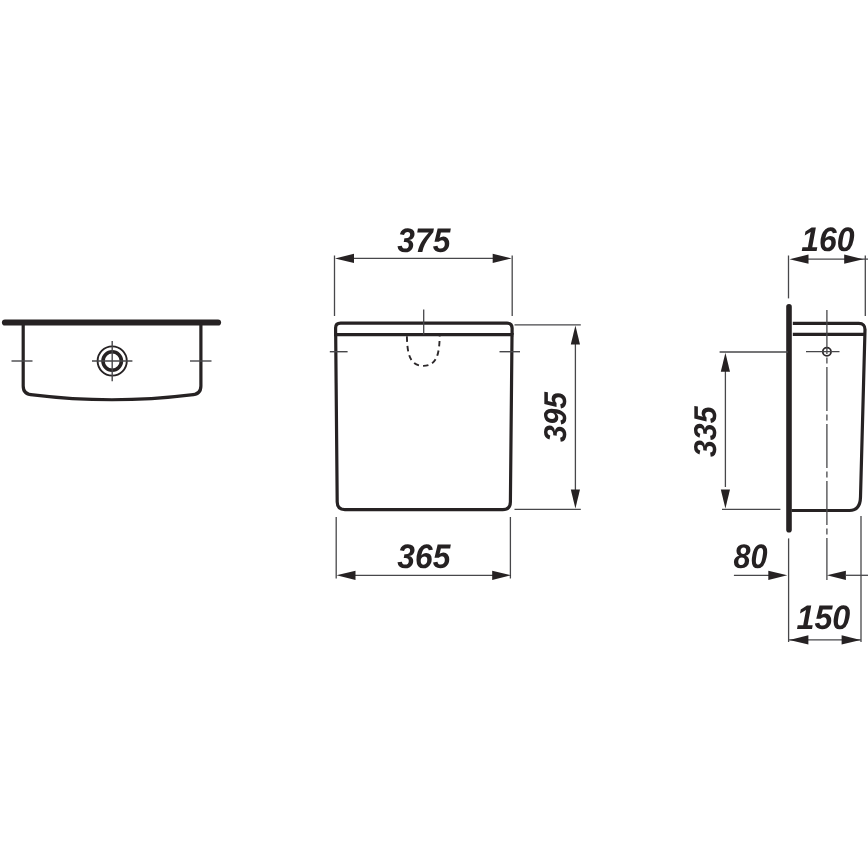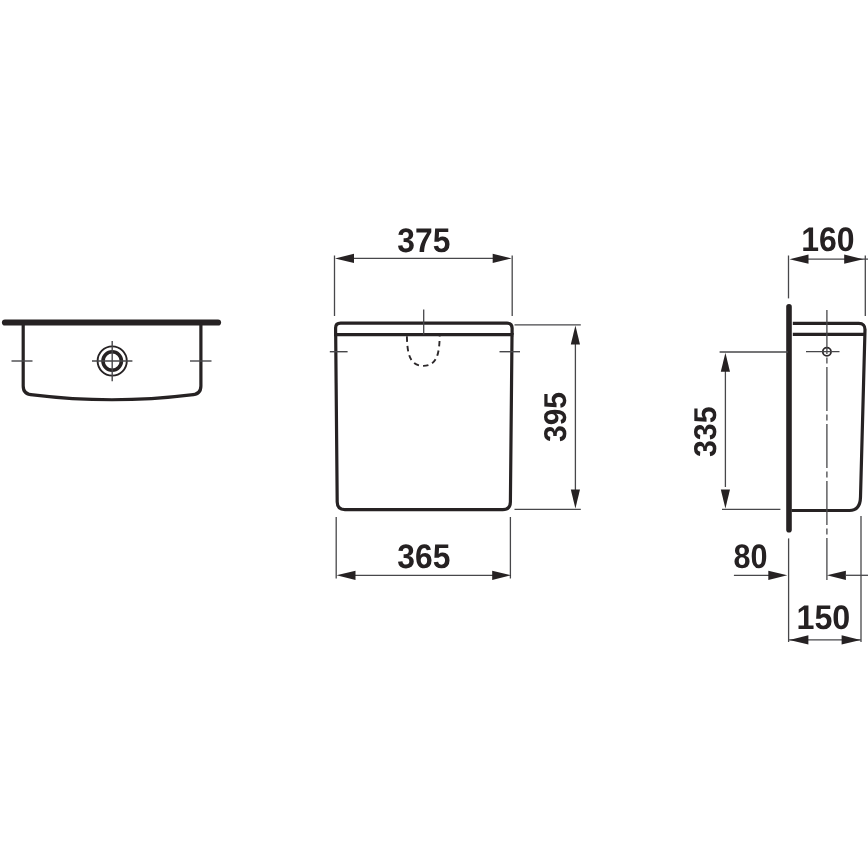--- a/index.html
+++ b/index.html
@@ -1,16 +1,16 @@
 <!DOCTYPE html>
 <html><head>
 <meta charset="utf-8">
 <style>
   html,body{margin:0;padding:0;background:#ffffff;}
-  #canvas{width:812px;height:868px;position:relative;background:#ffffff;}
+  #canvas{width:812px;height:868px;position:relative;background:#ffffff;font-style:italic;}
   svg{display:block;transform:translateZ(0);will-change:transform;}
   text{font-family:"Liberation Sans", sans-serif;font-weight:bold;fill:#252122;text-rendering:geometricPrecision;opacity:.999;}
 </style>
 </head>
 <body>
 <div id="canvas">
 <svg width="868" height="868" viewBox="0 0 868 868" fill="none">
 
 <line x1="5" y1="322.5" x2="218" y2="322.5" stroke="#262223" stroke-width="6.2" stroke-linecap="round"></line>
 

